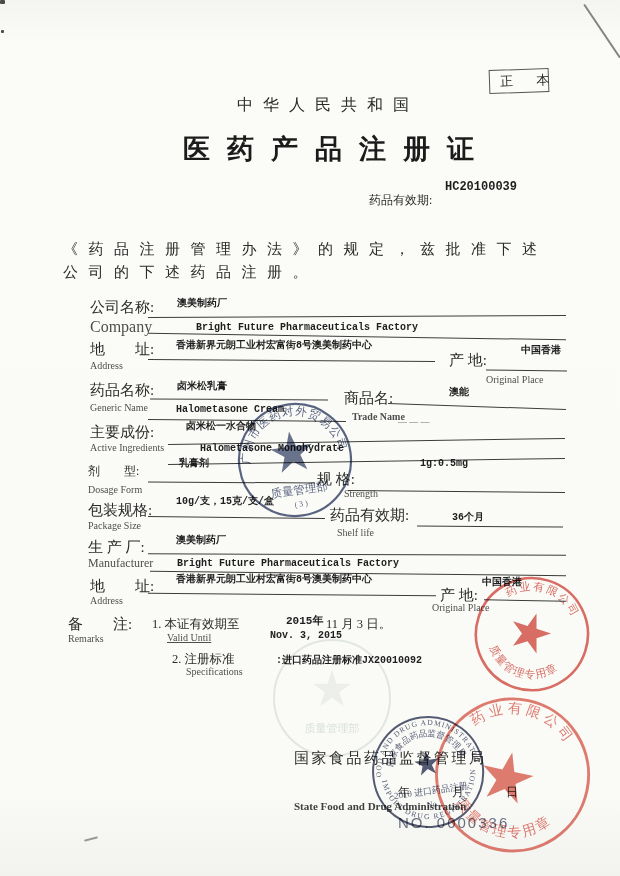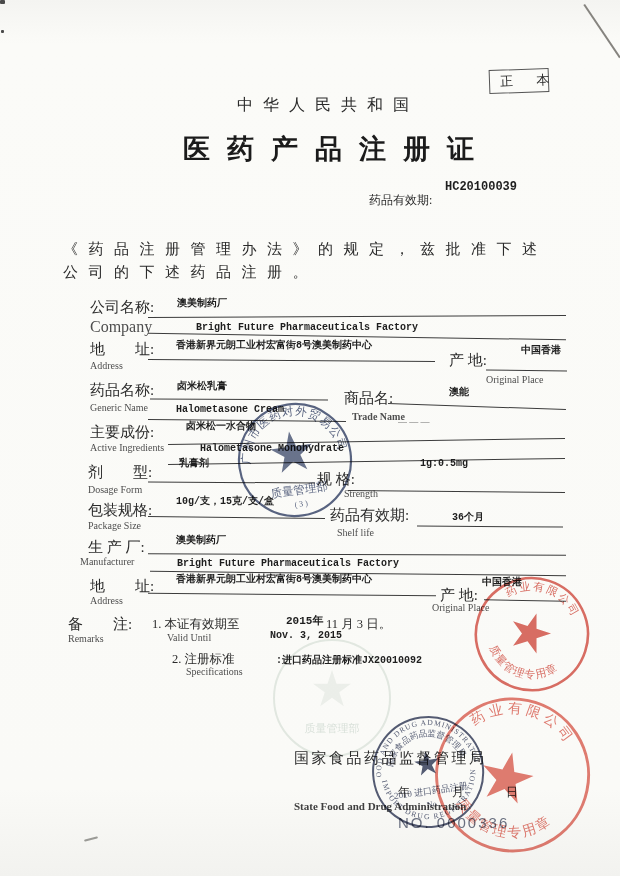--- a/index.html
+++ b/index.html
@@ -65,60 +65,60 @@
   <div class="abs en" style="left:352px;top:411px;font-size:10px;font-weight:bold;">Trade Name</div>
   <div class="abs en" style="left:398px;top:416px;font-size:9px;color:#555;">— — —</div>
 
   <div class="abs zh" style="left:90px;top:423px;font-size:15px;">主要成份:</div>
   <div class="abs val" style="left:162px;top:419px;">卤米松一水合物</div>
   <div class="abs en" style="left:90px;top:442px;font-size:10px;">Active Ingredients</div>
   <div class="abs val" style="left:176px;top:443px;">Halometasone Monohydrate</div>
   <i class="rl" style="left:168px;top:441px;width:397px;transform:rotate(-0.9deg);"></i>
   <i class="rl" style="left:168px;top:461px;width:397px;transform:rotate(-0.9deg);"></i>
 
-  <div class="abs zh" style="left:88px;top:463px;font-size:15px;">剂　　型:</div>
+  <div class="abs zh" style="left:88px;top:463px;font-size:12px;">剂　　型:</div>
   <div class="abs val" style="left:155px;top:456px;">乳膏剂</div>
   <div class="abs en" style="left:88px;top:484px;font-size:10px;">Dosage Form</div>
   <i class="rl" style="left:148px;top:482px;width:167px;transform:rotate(0.3deg);"></i>
   <div class="abs zh" style="left:317px;top:470px;font-size:15px;">规 格:</div>
   <div class="abs val" style="left:396px;top:458px;">1g:0.5mg</div>
   <div class="abs en" style="left:344px;top:488px;font-size:10px;">Strength</div>
   <i class="rl" style="left:348px;top:491px;width:217px;transform:rotate(0.5deg);"></i>
 
   <div class="abs zh" style="left:88px;top:501px;font-size:15px;">包装规格:</div>
   <div class="abs val" style="left:152px;top:494px;">10g/支，15克/支/盒</div>
   <div class="abs en" style="left:88px;top:520px;font-size:10px;">Package Size</div>
   <i class="rl" style="left:148px;top:517px;width:177px;transform:rotate(0.6deg);"></i>
   <div class="abs zh" style="left:330px;top:506px;font-size:15px;">药品有效期:</div>
   <div class="abs val" style="left:428px;top:510px;">36个月</div>
   <div class="abs en" style="left:337px;top:527px;font-size:10px;">Shelf life</div>
   <i class="rl" style="left:417px;top:526px;width:146px;transform:rotate(0.4deg);"></i>
 
   <div class="abs zh" style="left:88px;top:538px;font-size:15px;">生 产 厂:</div>
   <div class="abs val" style="left:152px;top:533px;">澳美制药厂</div>
-  <div class="abs en" style="left:80px;top:556px;font-size:10px;text-align:center;">Manufacturer</div>
+  <div class="abs en" style="left:88px;top:556px;font-size:12px;text-align:center;">Manufacturer</div>
   <div class="abs val" style="left:153px;top:558px;">Bright Future Pharmaceuticals Factory</div>
   <i class="rl" style="left:148px;top:554px;width:418px;transform:rotate(0.2deg);"></i>
   <i class="rl" style="left:150px;top:573px;width:416px;transform:rotate(0.6deg);"></i>
 
   <div class="abs zh" style="left:90px;top:577px;font-size:15px;">地　　址:</div>
   <div class="abs val" style="left:152px;top:572px;">香港新界元朗工业村宏富街8号澳美制药中心</div>
   <div class="abs en" style="left:90px;top:595px;font-size:10px;">Address</div>
   <i class="rl" style="left:148px;top:594px;width:288px;transform:rotate(0.5deg);"></i>
   <div class="abs zh" style="left:440px;top:586px;font-size:15px;">产 地:</div>
   <div class="abs val" style="left:458px;top:575px;">中国香港</div>
   <i class="rl" style="left:484px;top:600px;width:82px;transform:rotate(1deg);"></i>
   <div class="abs en" style="left:432px;top:602px;font-size:10px;">Original Place</div>
 
   <div class="abs zh" style="left:68px;top:615px;font-size:15px;">备　　注:</div>
   <div class="abs en" style="left:68px;top:633px;font-size:10px;">Remarks</div>
   <div class="abs zh" style="left:152px;top:616px;font-size:12.5px;">1. 本证有效期至</div>
   <div class="abs val" style="left:262px;top:613px;font-size:11px;">2015年</div>
   <div class="abs zh" style="left:326px;top:616px;font-size:12.5px;">11 月  3 日。</div>
-  <div class="abs en" style="left:167px;top:632px;font-size:10px;">Valid Until</div>
+  <div class="abs en" style="left:167px;top:632px;font-size:10px;text-decoration:underline;">Valid Until</div>
   <div class="abs val" style="left:246px;top:630px;">Nov. 3, 2015</div>
   <div class="abs zh" style="left:172px;top:651px;font-size:12.5px;">2. 注册标准</div>
   <div class="abs en" style="left:186px;top:666px;font-size:10px;">Specifications</div>
   <div class="abs val" style="left:252px;top:653px;">:进口药品注册标准JX20010092</div>
 
   <div class="abs zh" style="left:294px;top:749px;font-size:15px;letter-spacing:2.5px;">国家食品药品监督管理局</div>
   <div class="abs en" style="left:294px;top:800px;font-size:11px;color:#3f3f3f;font-weight:bold;">State Food and Drug Administration</div>
   <div class="abs zh" style="left:398px;top:784px;font-size:12px;letter-spacing:6px;">年　　月　　日</div>
   <div class="abs" style="left:398px;top:814px;font-size:15px;letter-spacing:2px;color:#6a7080;font-family:'Liberation Sans','DejaVu Sans',sans-serif;">NO. 0000336</div>
 

